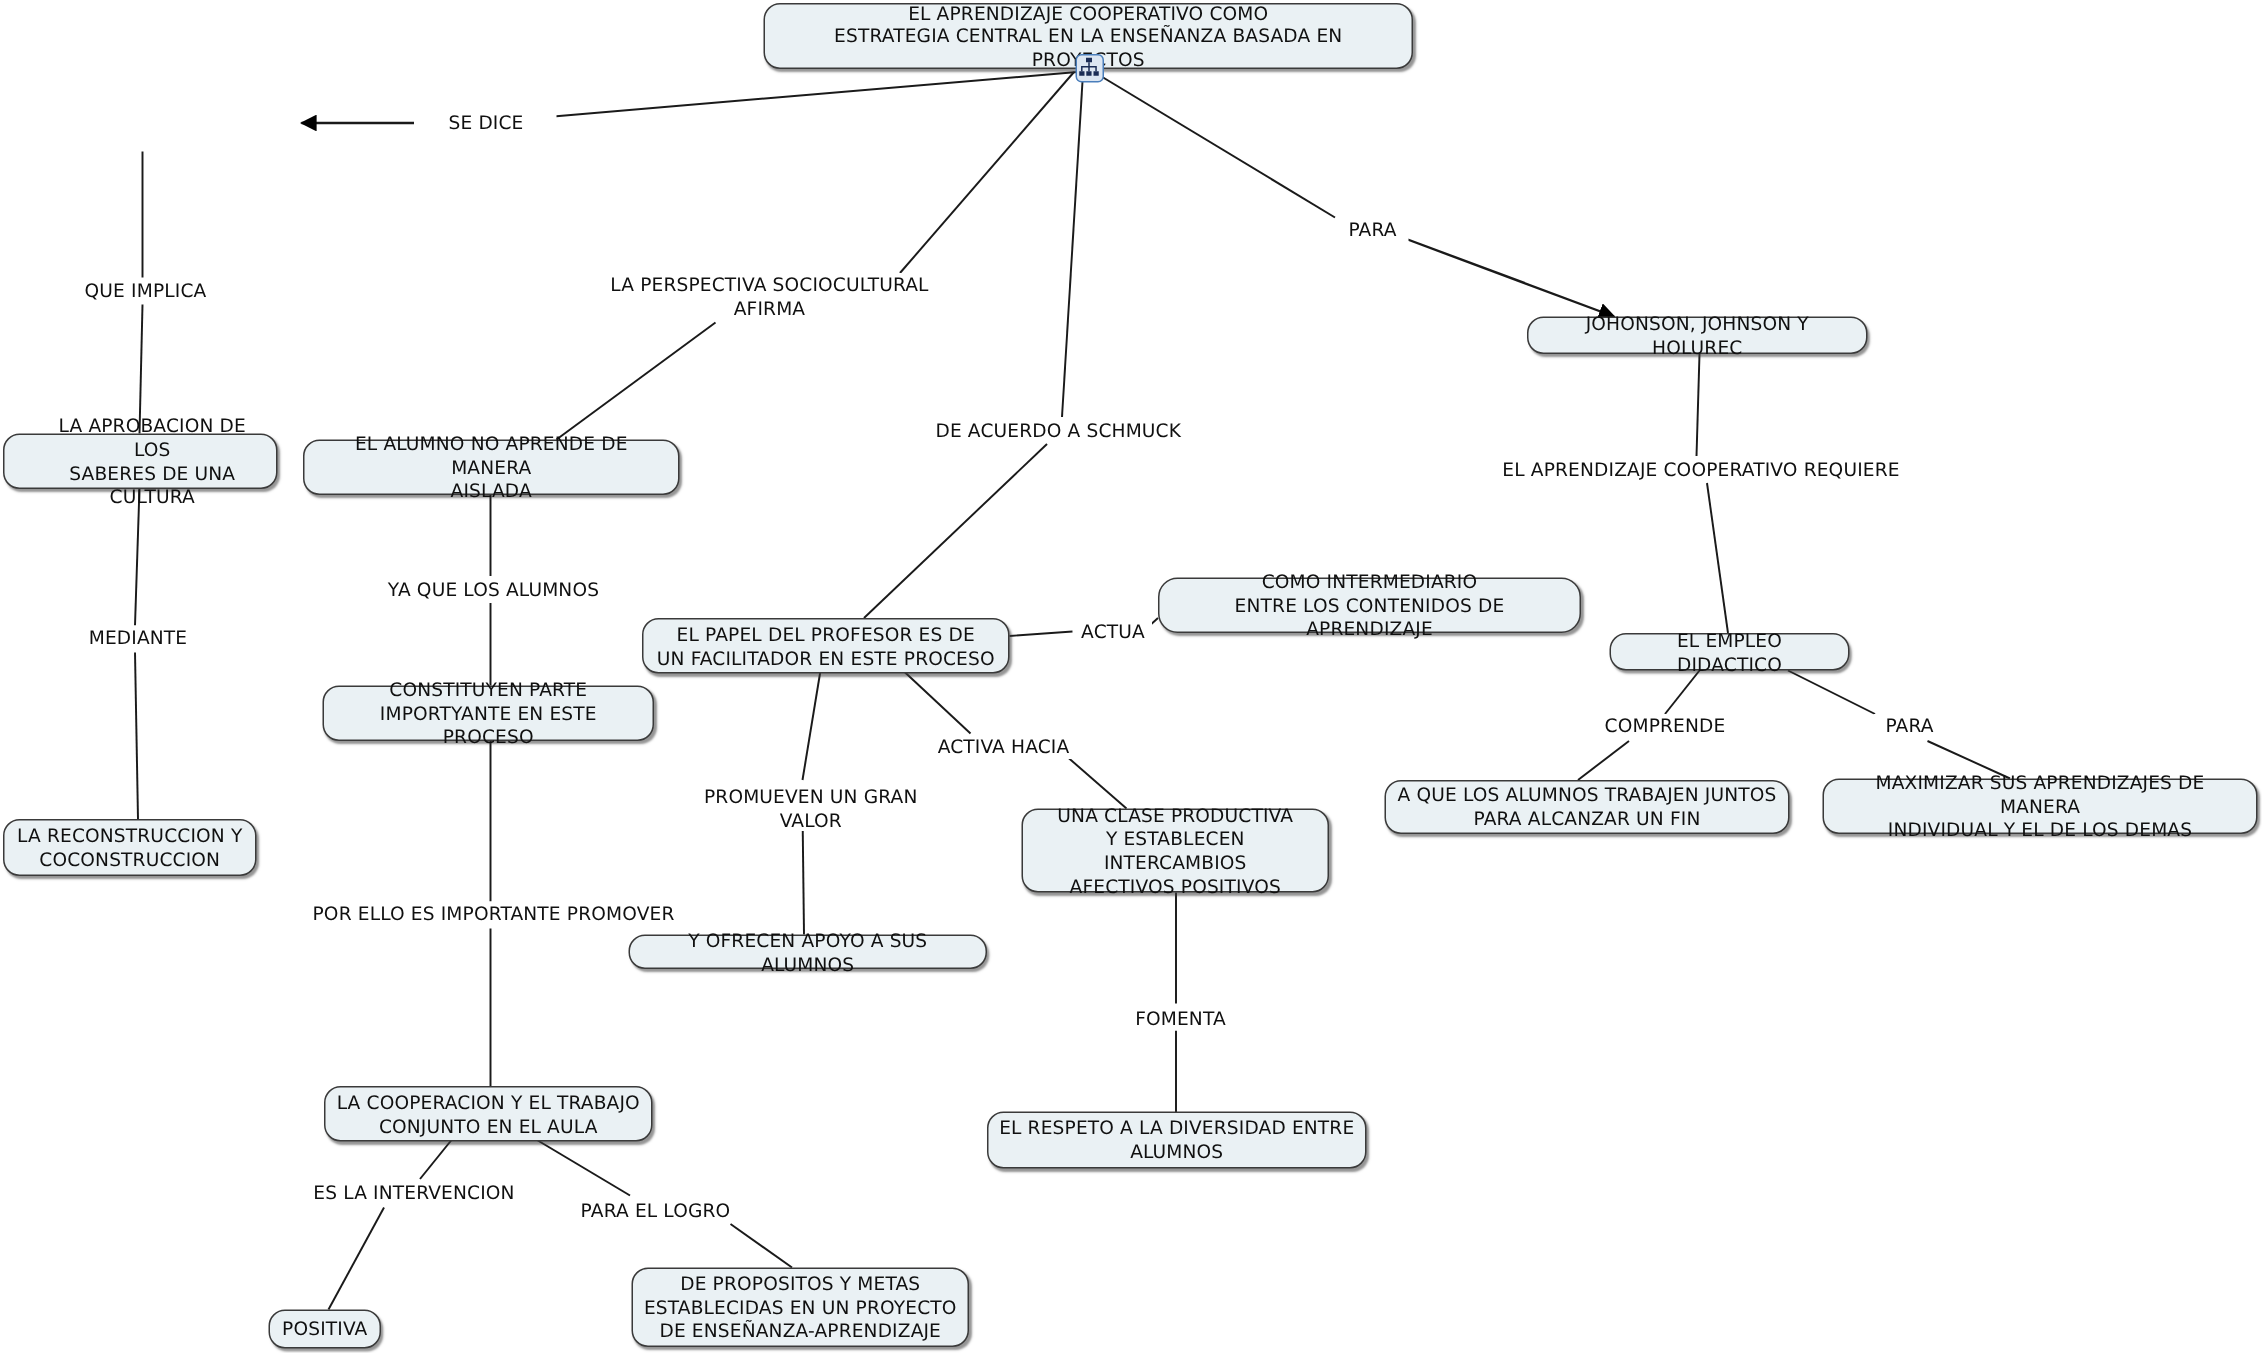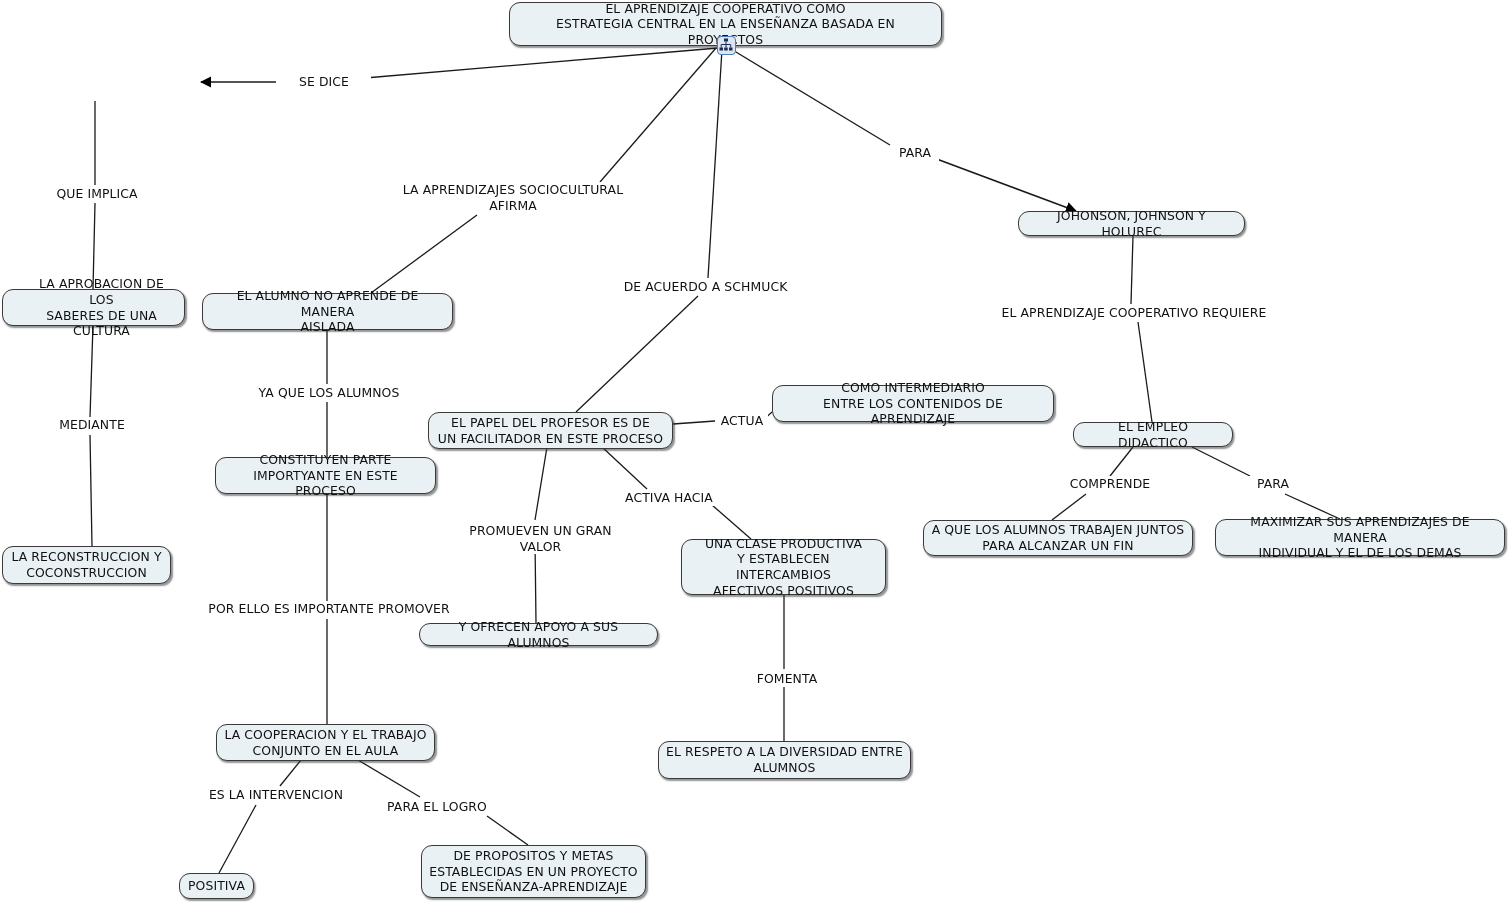--- a/index.html
+++ b/index.html
@@ -167,21 +167,21 @@
 
   <div class="node" style="left:179px; top:873px; width:75px; height:26px;">POSITIVA</div>
 
   <div class="node" style="left:421px; top:845px; width:225px; height:53px;">DE PROPOSITOS Y METAS
 ESTABLECIDAS EN UN PROYECTO
 DE ENSEÑANZA-APRENDIZAJE</div>
 
   <div class="node" style="left:428px; top:412px; width:245px; height:37px;">EL PAPEL DEL PROFESOR ES DE
 UN FACILITADOR EN ESTE PROCESO</div>
 
-  <div class="node" style="left:772px; top:385px; width:282px; height:37px;">COMO INTERMEDIARIO
+  <div class="node" style="left:772px; top:385px; width:282px; height:37px;border-radius:13px;">COMO INTERMEDIARIO
 ENTRE LOS CONTENIDOS DE APRENDIZAJE</div>
 
   <div class="node" style="left:419px; top:623px; width:239px; height:23px;">Y OFRECEN APOYO A SUS ALUMNOS</div>
 
   <div class="node" style="left:681px; top:539px; width:205px; height:56px;">UNA CLASE PRODUCTIVA
 Y ESTABLECEN INTERCAMBIOS
 AFECTIVOS POSITIVOS</div>
 
   <div class="node" style="left:658px; top:741px; width:253px; height:38px;">EL RESPETO A LA DIVERSIDAD ENTRE
 ALUMNOS</div>
@@ -195,21 +195,21 @@
 
   <div class="node" style="left:1215px; top:519px; width:290px; height:37px;">MAXIMIZAR SUS APRENDIZAJES DE MANERA
 INDIVIDUAL Y EL DE LOS DEMAS</div>
 
   <div class="elabel" style="left:277px; top:74px; width:90px;">SE DICE</div>
 
   <div class="elabel" style="left:39px; top:186px; width:112px;">QUE IMPLICA</div>
 
   <div class="elabel" style="left:38px; top:417px; width:104px;">MEDIANTE</div>
 
-  <div class="elabel" style="left:400px; top:182px; width:222px;">LA APRENDIZAJES SOCIOCULTURAL
+  <div class="elabel" style="left:400px; top:182px; width:222px;">LA PERSPECTIVA SOCIOCULTURAL
 AFIRMA</div>
 
   <div class="elabel" style="left:617px; top:279px; width:173px;">DE ACUERDO A SCHMUCK</div>
 
   <div class="elabel" style="left:891px; top:145px; width:44px;">PARA</div>
 
   <div class="elabel" style="left:249px; top:385px; width:156px;">YA QUE LOS ALUMNOS</div>
 
   <div class="elabel" style="left:201px; top:601px; width:252px;">POR ELLO ES IMPORTANTE PROMOVER</div>
 

